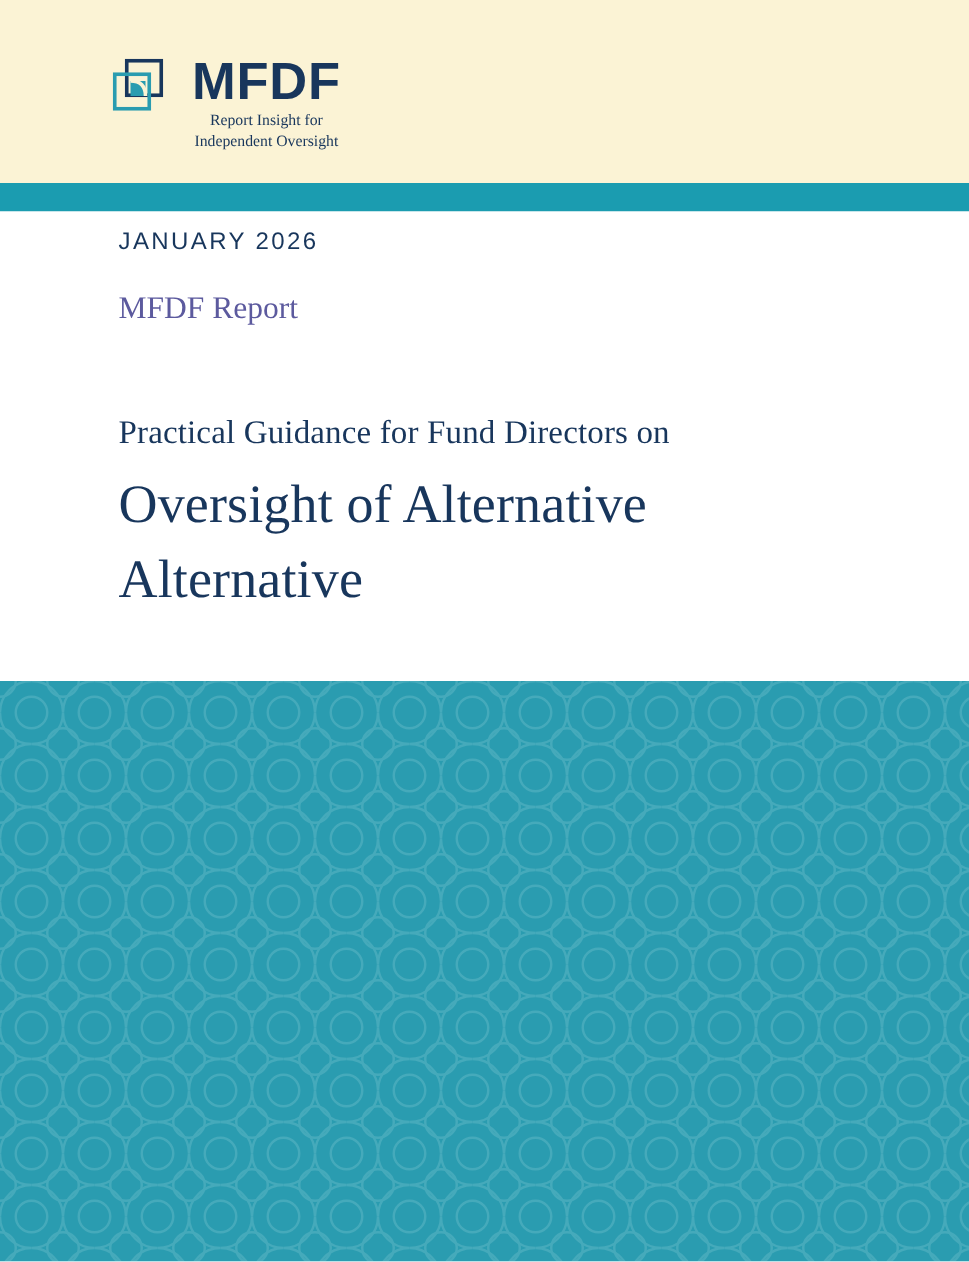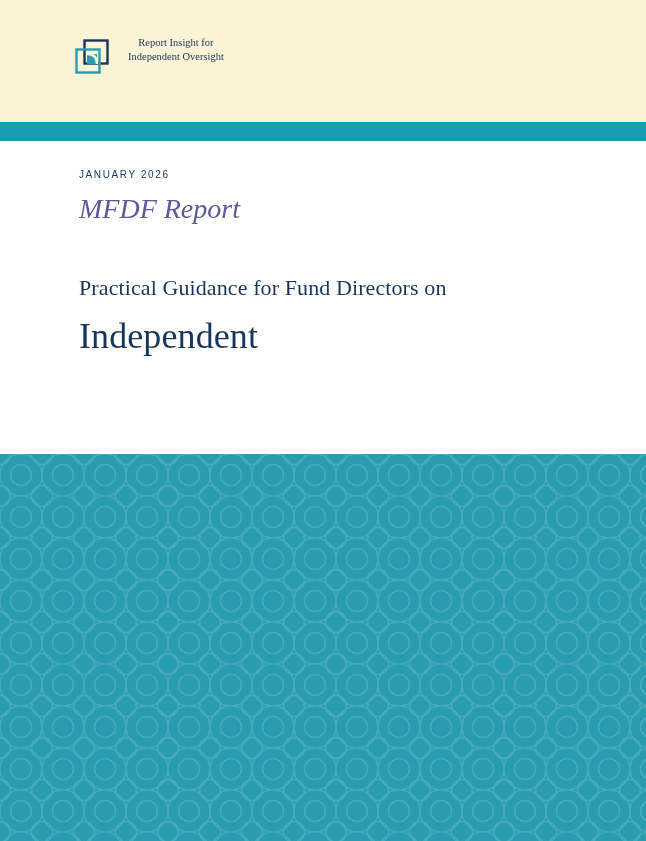--- a/index.html
+++ b/index.html
@@ -82,34 +82,33 @@
     position: absolute;
     left: 0;
     top: 141px;
     width: 646px;
     height: 313px;
     background: #ffffff;
   }
   .date-line {
     position: absolute;
     left: 79px;
-    top: 28px;
+    top: 12px;
     font-family: "Liberation Sans", sans-serif;
-    font-size: 10px;
+    font-size: 16px;
     letter-spacing: 1.6px;
     color: #18365c;
     font-weight: normal;
   }
   .report-kind {
     position: absolute;
     left: 79px;
     top: 52px;
     font-family: "Liberation Serif", serif;
-    font-style: italic;
-    font-size: 28px;
+    font-size: 21px;
     color: #5c5a9e;
   }
   .title-pre {
     position: absolute;
     left: 79px;
     top: 134px;
     font-family: "Liberation Serif", serif;
     font-size: 22px;
     color: #18365c;
     letter-spacing: 0.1px;
@@ -154,34 +153,36 @@
     <div class="logo-wrap">
       <div class="logo-mark">
         <svg width="46" height="46" viewBox="0 0 46 46" xmlns="http://www.w3.org/2000/svg">
           <rect x="10.5" y="2.5" width="23" height="23" fill="none" stroke="#18365c" stroke-width="2.4"></rect>
           <rect x="2.5" y="11.5" width="23" height="23" fill="none" stroke="#2a9cb0" stroke-width="2.4"></rect>
           <path d="M13 16 h10 v10 h-10 z" fill="#2a9cb0"></path>
           <path d="M13 16 q10 0 10 10" fill="none" stroke="#fbf3d5" stroke-width="2.4"></path>
         </svg>
       </div>
       <div class="logo-text-wrap">
+        <div class="logo-word">MFDF</div>
         <div class="logo-tag">Report Insight for</div>
         <div class="logo-tag">Independent Oversight</div>
       </div>
     </div>
   </div>
 
   <div class="teal-rule"></div>
 
   <div class="title-area">
     <div class="date-line">JANUARY 2026</div>
     <div class="report-kind">MFDF Report</div>
     <div class="title-pre">Practical Guidance for Fund Directors on</div>
     <div class="title-main">
-      <div>Independent</div>
+      <div>Oversight of Alternative</div>
+      <div>Alternative</div>
     </div>
   </div>
 
   <div class="pattern-area">
     <svg class="pattern-svg" viewBox="0 0 646 387" xmlns="http://www.w3.org/2000/svg">
       <defs>
         <pattern id="lattice" x="0" y="0" width="42" height="42" patternUnits="userSpaceOnUse">
           <rect x="0" y="0" width="42" height="42" fill="#2a9cb0"></rect>
           <path d="M0 21 A21 21 0 0 1 21 0" fill="none" stroke="#45aabb" stroke-width="1.6"></path>
           <path d="M21 0 A21 21 0 0 1 42 21" fill="none" stroke="#45aabb" stroke-width="1.6"></path>

